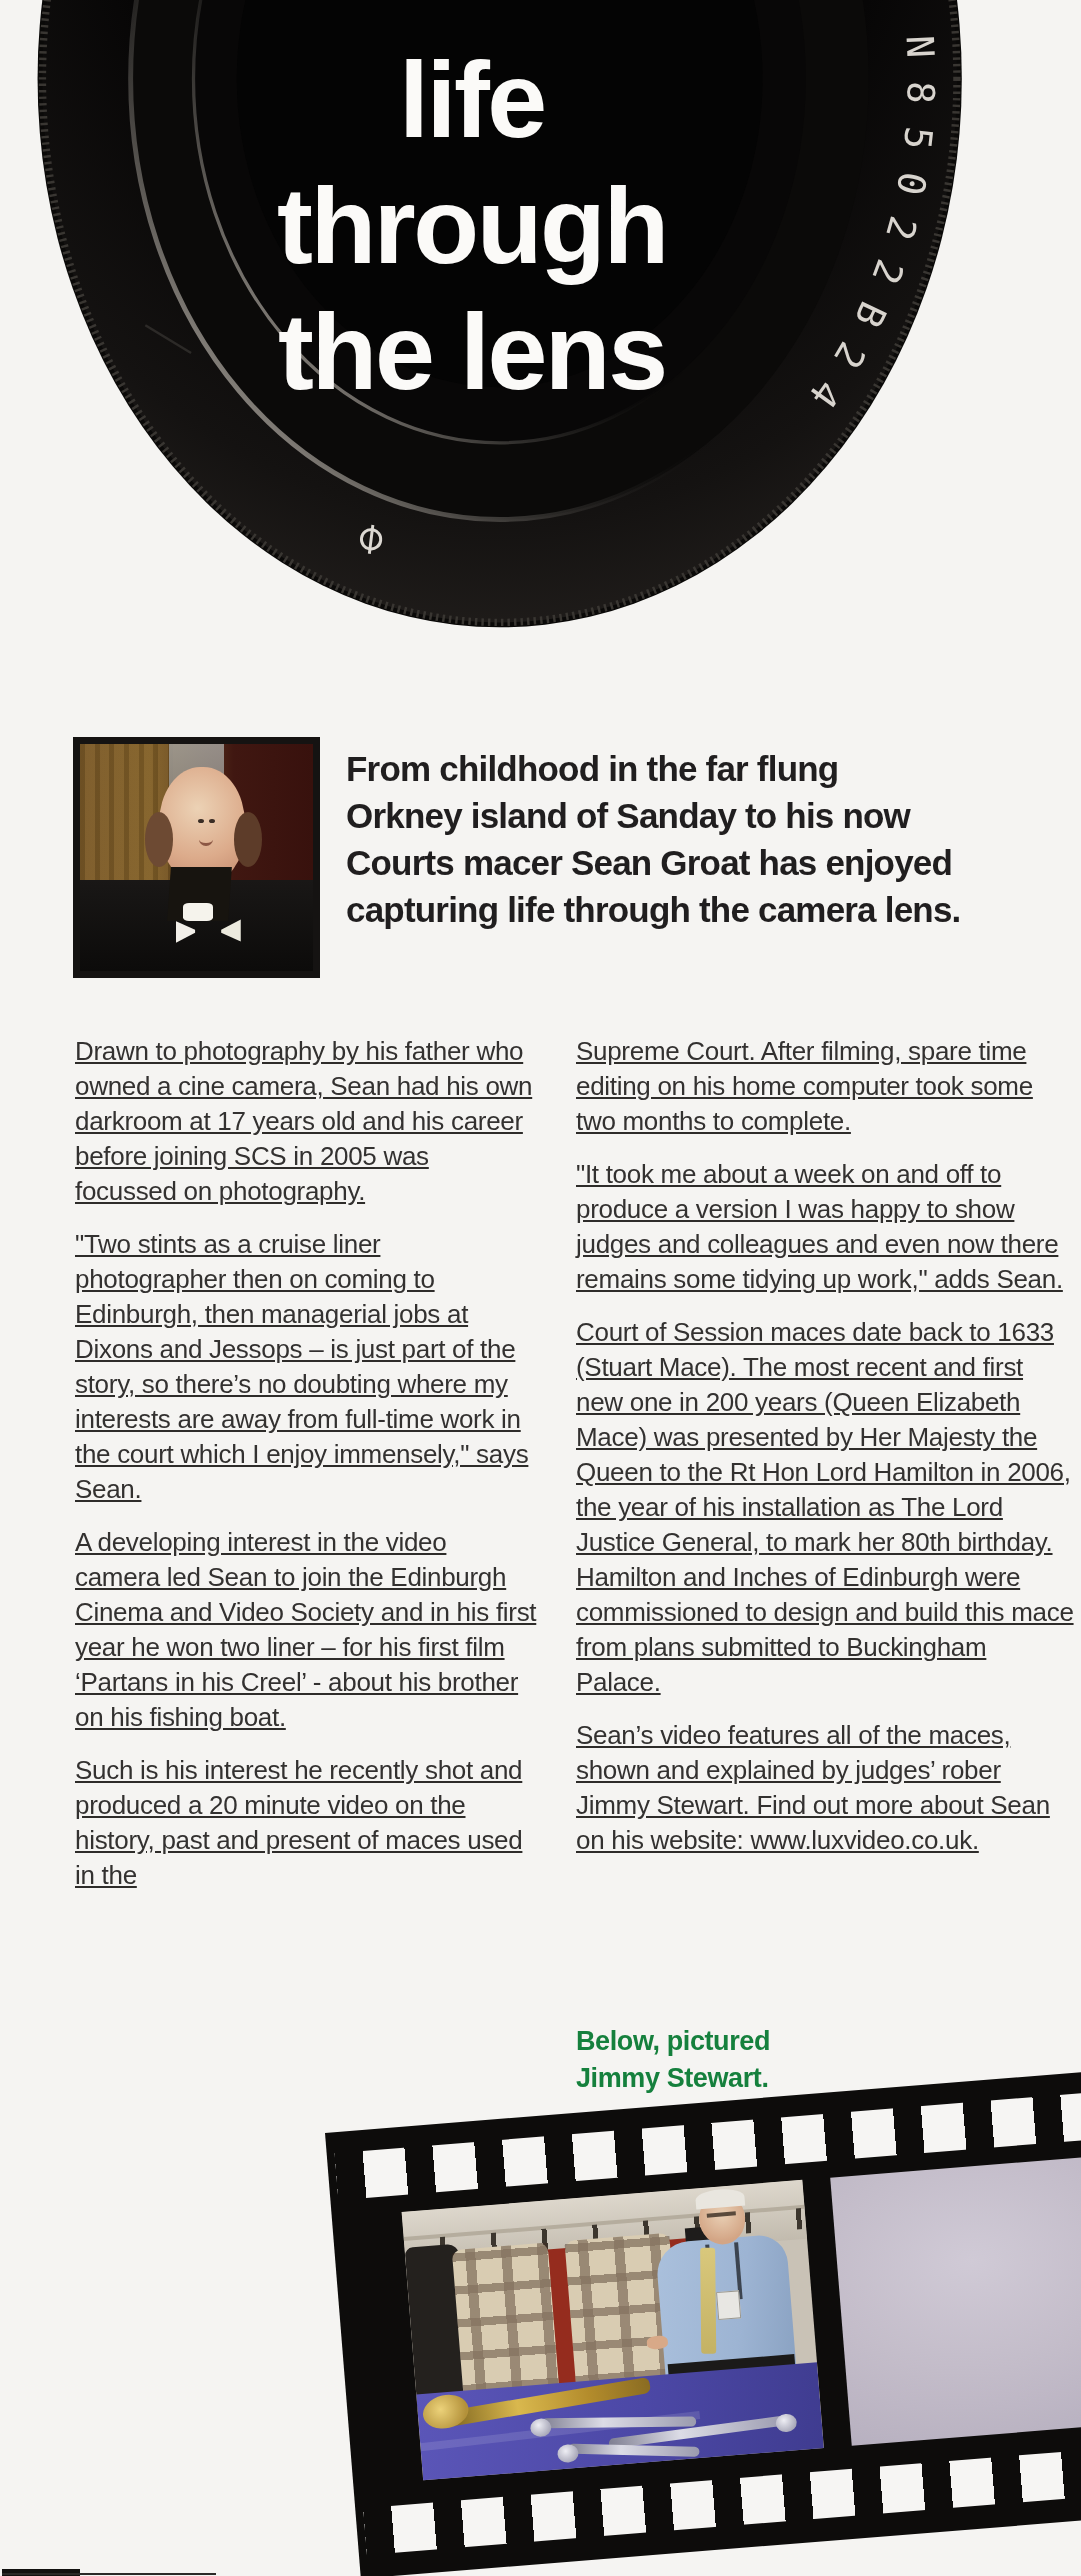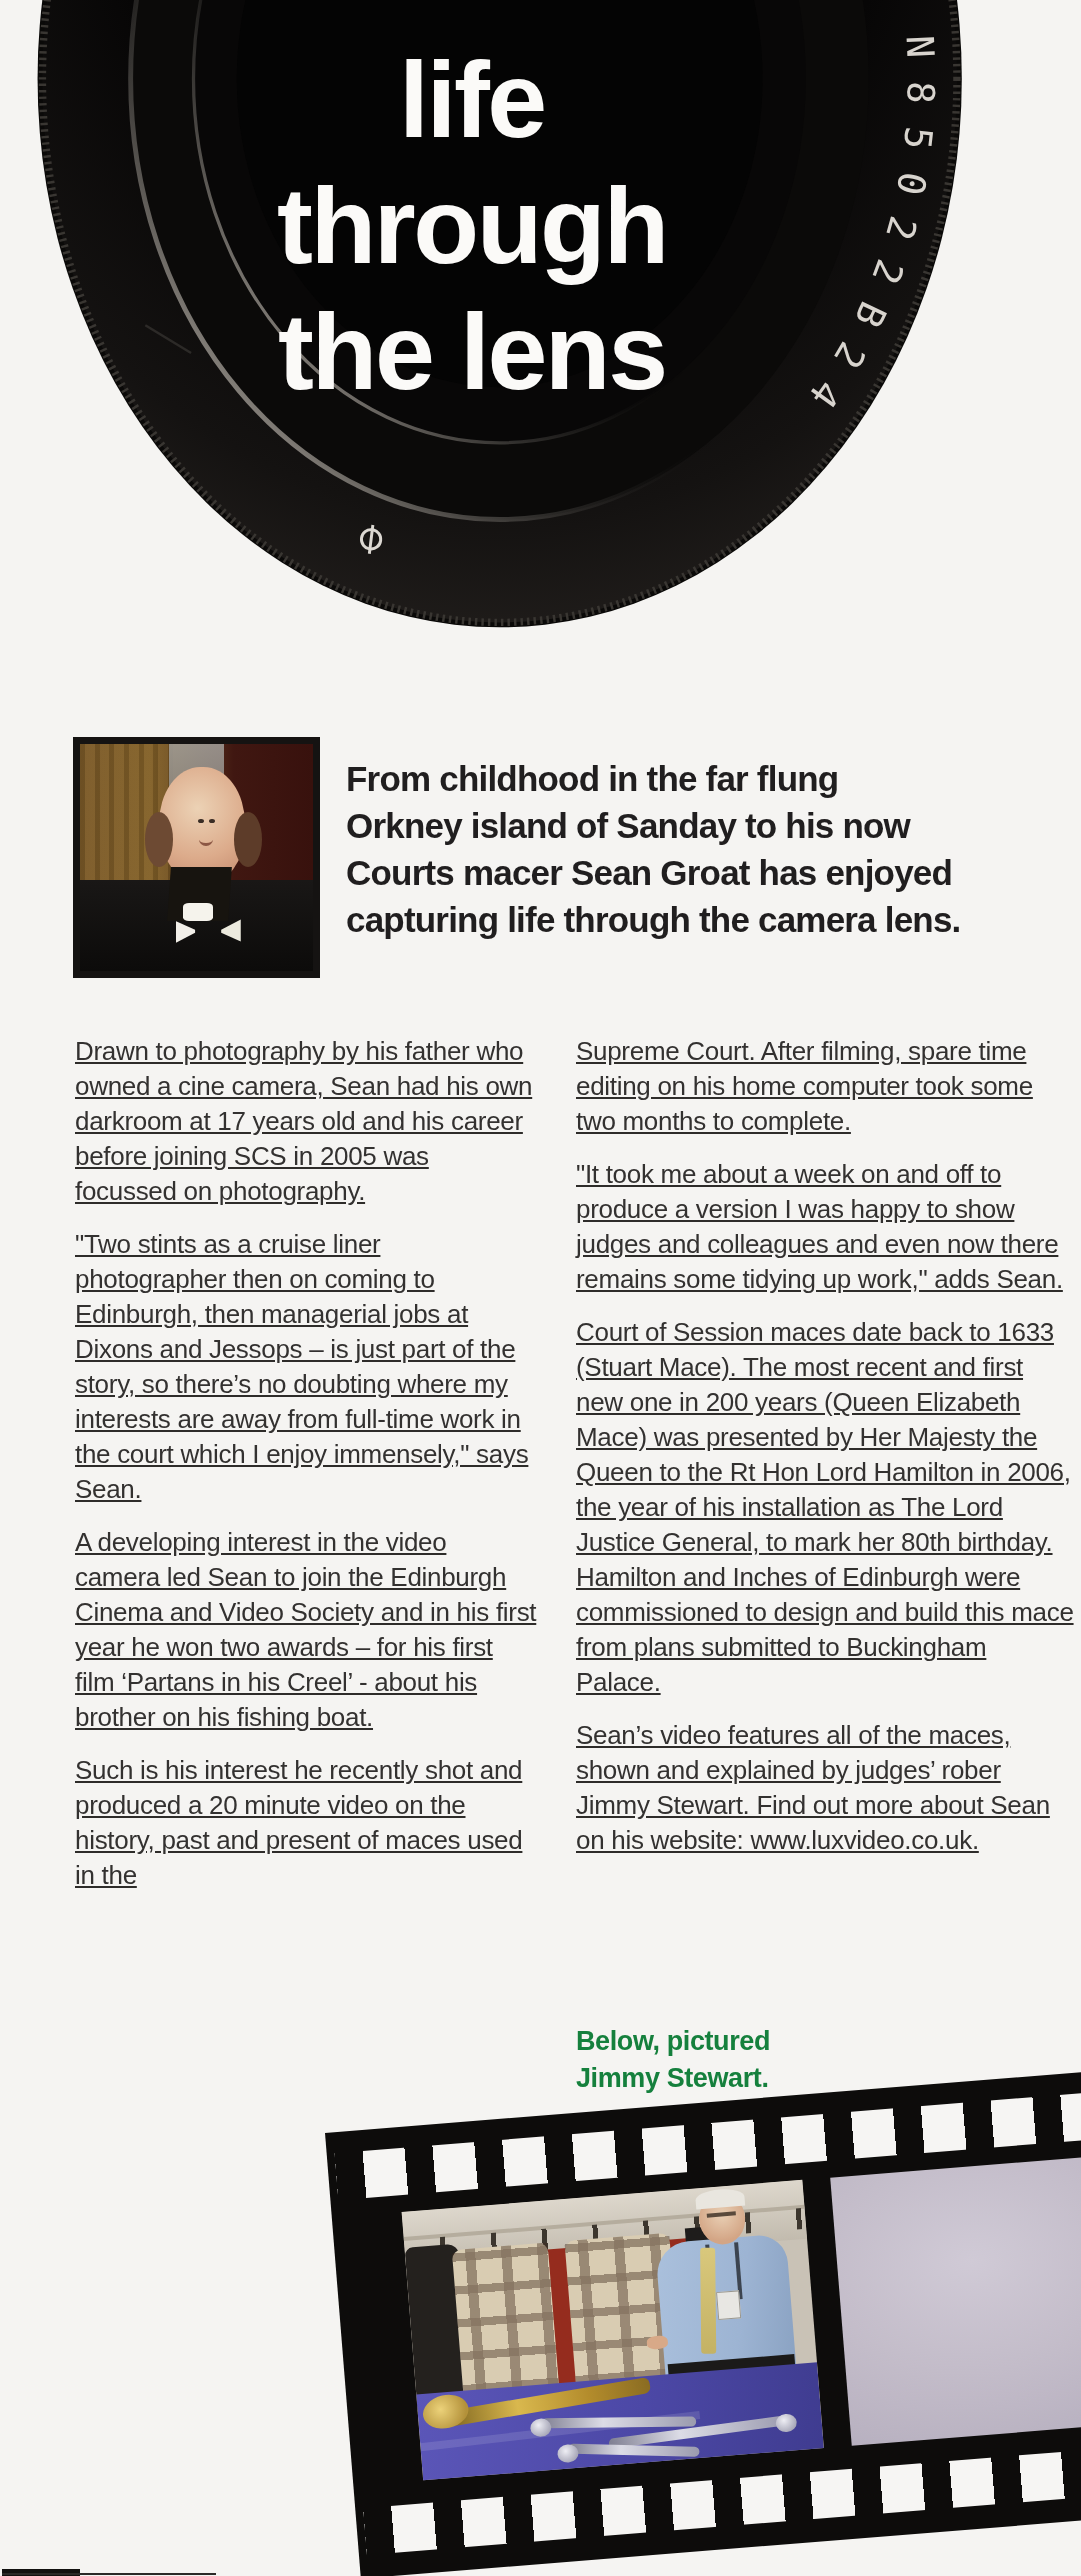--- a/index.html
+++ b/index.html
@@ -33,21 +33,21 @@
   .robe{position:absolute;left:0;top:60%;width:100%;height:40%;
     background:linear-gradient(#191716,#0c0b0a);}
   .robe:before{content:"";position:absolute;left:38%;top:-14%;width:26%;height:60%;
     background:#17140f;transform:skewX(-4deg);}
   .bowtie{position:absolute;left:41%;top:76%;width:20%;height:13%;
     background:#f2efe9;clip-path:polygon(0 15%,42% 45%,42% 55%,0 90%,0 15%);}
   .bowtie2{position:absolute;left:49%;top:76%;width:20%;height:13%;
     background:#eceade;clip-path:polygon(100% 10%,58% 45%,58% 55%,100% 85%,100% 10%);}
   .collar{position:absolute;left:44%;top:70%;width:13%;height:8%;background:#f5f3ec;border-radius:20%;}
   
-  .intro{position:absolute;left:346px;top:745px;width:719px;margin-top:10px;}
+  .intro{position:absolute;left:346px;top:745px;width:719px;}
   .intro p{margin:0;font-size:35px;line-height:47px;font-weight:700;
     color:#201e1f;letter-spacing:-0.8px;}
   
   .col{position:absolute;top:1034px;text-decoration:underline;}
   .col p{margin:0 0 18px 0;font-size:26px;line-height:35px;letter-spacing:-0.3px;color:#333130;}
   .col-left{left:75px;width:462px;}
   .col-right{left:576px;width:500px;}
   .caption{position:absolute;left:576px;top:2023px;width:500px;}
   .caption div{font-size:27px;line-height:37px;font-weight:700;color:#15803d;letter-spacing:-0.4px;}
   
@@ -178,21 +178,21 @@
   <div class="intro">
       <p>From childhood in the far flung</p>
       <p>Orkney island of Sanday to his now</p>
       <p>Courts macer Sean Groat has enjoyed</p>
       <p>capturing life through the camera lens.</p>
     </div>
 
   <div class="col col-left">
       <p>Drawn to photography by his father who owned a cine camera, Sean had his own darkroom at 17 years old and his career before joining SCS in 2005 was focussed on photography.</p>
       <p>"Two stints as a cruise liner photographer then on coming to Edinburgh, then managerial jobs at Dixons and Jessops – is just part of the story, so there’s no doubting where my interests are away from full-time work in the court which I enjoy immensely," says Sean.</p>
-      <p>A developing interest in the video camera led Sean to join the Edinburgh Cinema and Video Society and in his first year he won two awards – for his first film ‘Partans in his Creel’ - about his brother on his fishing boat.</p>
+      <p>A developing interest in the video camera led Sean to join the Edinburgh Cinema and Video Society and in his first year he won two liner – for his first film ‘Partans in his Creel’ - about his brother on his fishing boat.</p>
       <p>Such is his interest he recently shot and produced a 20 minute video on the history, past and present of maces used in the</p>
     </div>
 
   <div class="col col-right">
       <p>Supreme Court. After filming, spare time editing on his home computer took some two months to complete.</p>
       <p>"It took me about a week on and off to produce a version I was happy to show judges and colleagues and even now there remains some tidying up work," adds Sean.</p>
       <p>Court of Session maces date back to 1633 (Stuart Mace). The most recent and first new one in 200 years (Queen Elizabeth Mace) was presented by Her Majesty the Queen to the Rt Hon Lord Hamilton in 2006, the year of his installation as The Lord Justice General, to mark her 80th birthday. Hamilton and Inches of Edinburgh were commissioned to design and build this mace from plans submitted to Buckingham Palace.</p>
       <p>Sean’s video features all of the maces, shown and explained by judges’ rober Jimmy Stewart. Find out more about Sean on his website: www.luxvideo.co.uk.</p>
     </div>
 

